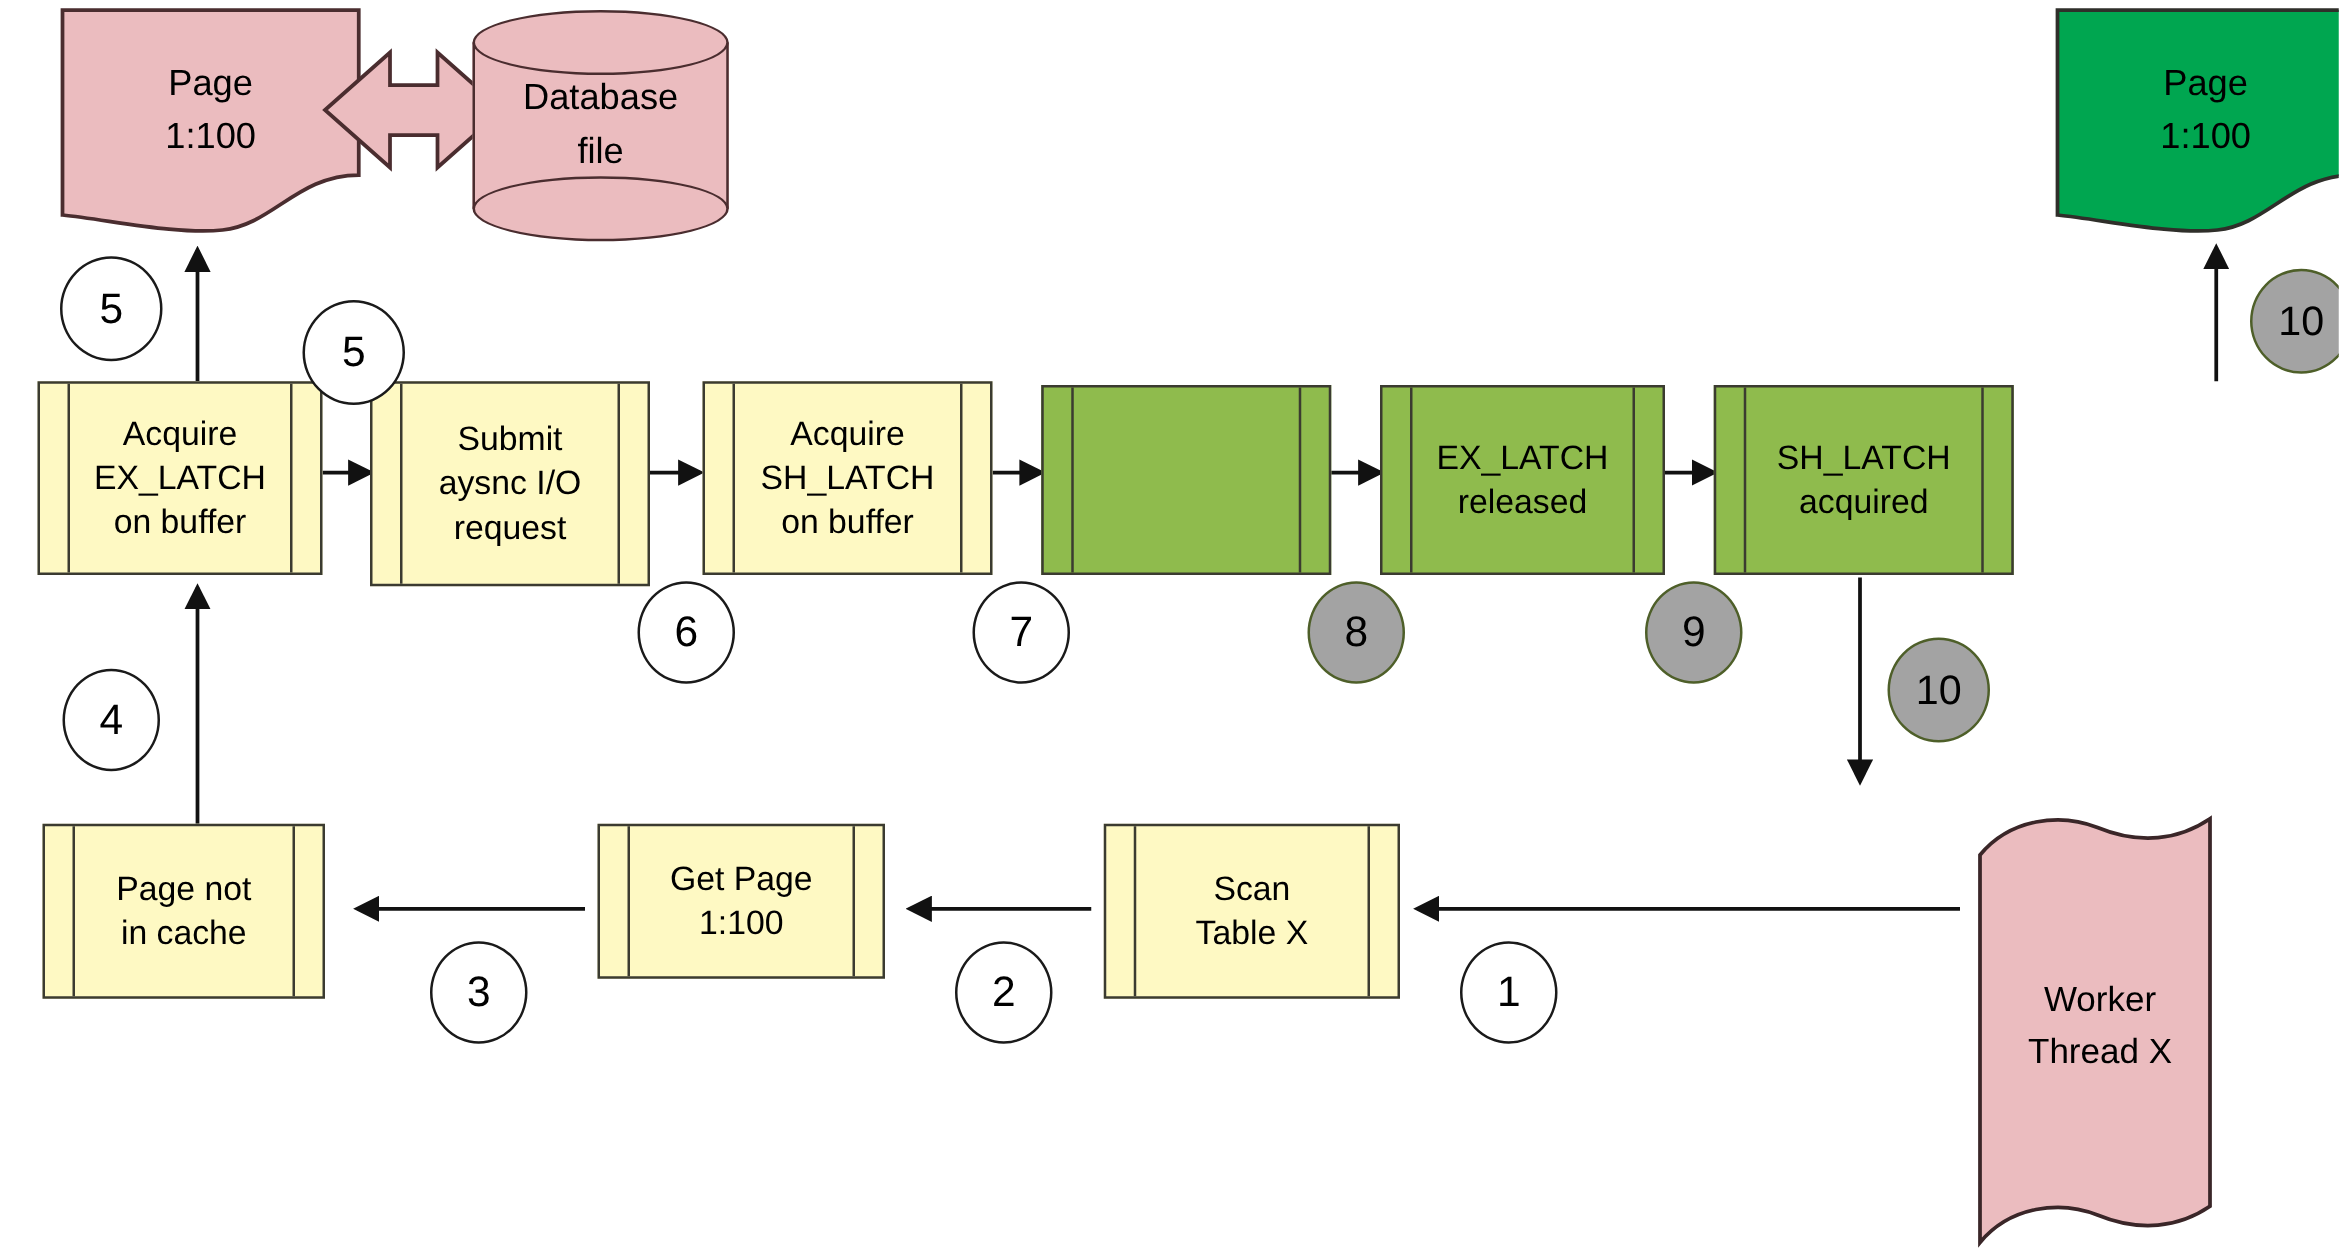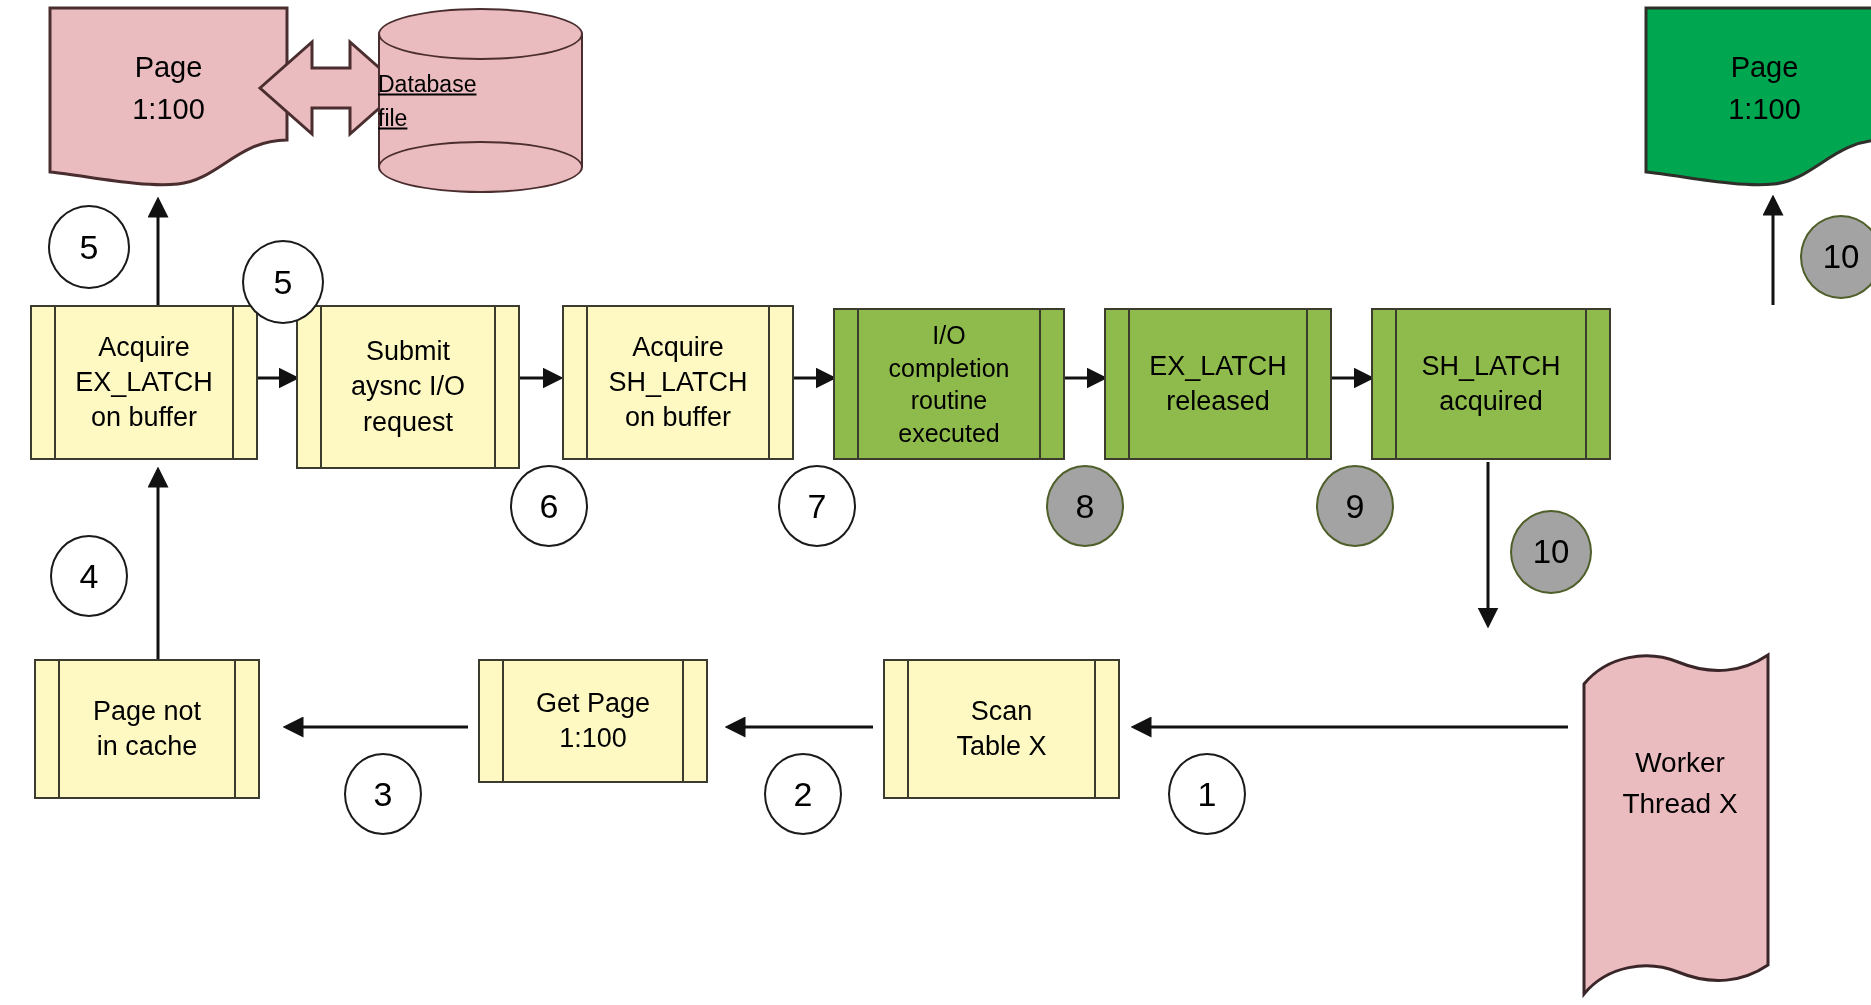--- a/index.html
+++ b/index.html
@@ -96,27 +96,26 @@
     box-sizing: border-box;
     background: #EBBCBF;
   }
   .cyl .top { top: 0; }
   .cyl .bot { bottom: 0; background: #EBBCBF; }
   .cyl .lbl {
     position: absolute;
     left: 0; right: 0;
     top: 50%;
     transform: translateY(-50%);
-    text-align: left;
-    font-size: 23px;
+    text-align: center;
+    font-size: 29px;
     line-height: 1.5;
     white-space: pre-line;
     z-index: 4;
     color: #000;
-    text-decoration: underline;
   }
   
   #overlay {
     position: absolute;
     left: 0; top: 0;
     width: 1871px; height: 1005px;
     pointer-events: none;
   }
 </style>
 </head>
@@ -177,21 +176,21 @@
     <div class="top"></div>
     <div class="lbl">Database
 file</div>
   </div>
 
   <div class="pageshape" style="left:1618px; top:8px; width:237px; height:176px;">
     <div class="lbl" style="top:38px;">Page
 1:100</div>
   </div>
 
-  <div class="pageshape" style="left:1556px; top:613px; width:192px; height:344px;">
+  <div class="pageshape" style="left:1556px; top:650px; width:192px; height:344px;">
     <div class="lbl" style="top:130px; font-size:28px;">Worker
 Thread X</div>
   </div>
 
   <div class="proc" style="left:2px; top:305px; width:228px; height:155px;">
     <span class="bar left"></span>
     <span class="bar right"></span>
     <span class="txt">Acquire
 EX_LATCH
 on buffer</span>
@@ -209,24 +208,20 @@
     <span class="bar left"></span>
     <span class="bar right"></span>
     <span class="txt">Acquire
 SH_LATCH
 on buffer</span>
   </div>
 
   <div class="proc green" style="left:805px; top:308px; width:232px; height:152px; font-size:25px;">
     <span class="bar left"></span>
     <span class="bar right"></span>
-    <span class="txt">I/O
-completion
-routine
-executed</span>
   </div>
 
   <div class="proc green" style="left:1076px; top:308px; width:228px; height:152px;">
     <span class="bar left"></span>
     <span class="bar right"></span>
     <span class="txt">EX_LATCH
 released</span>
   </div>
 
   <div class="proc green" style="left:1343px; top:308px; width:240px; height:152px;">

